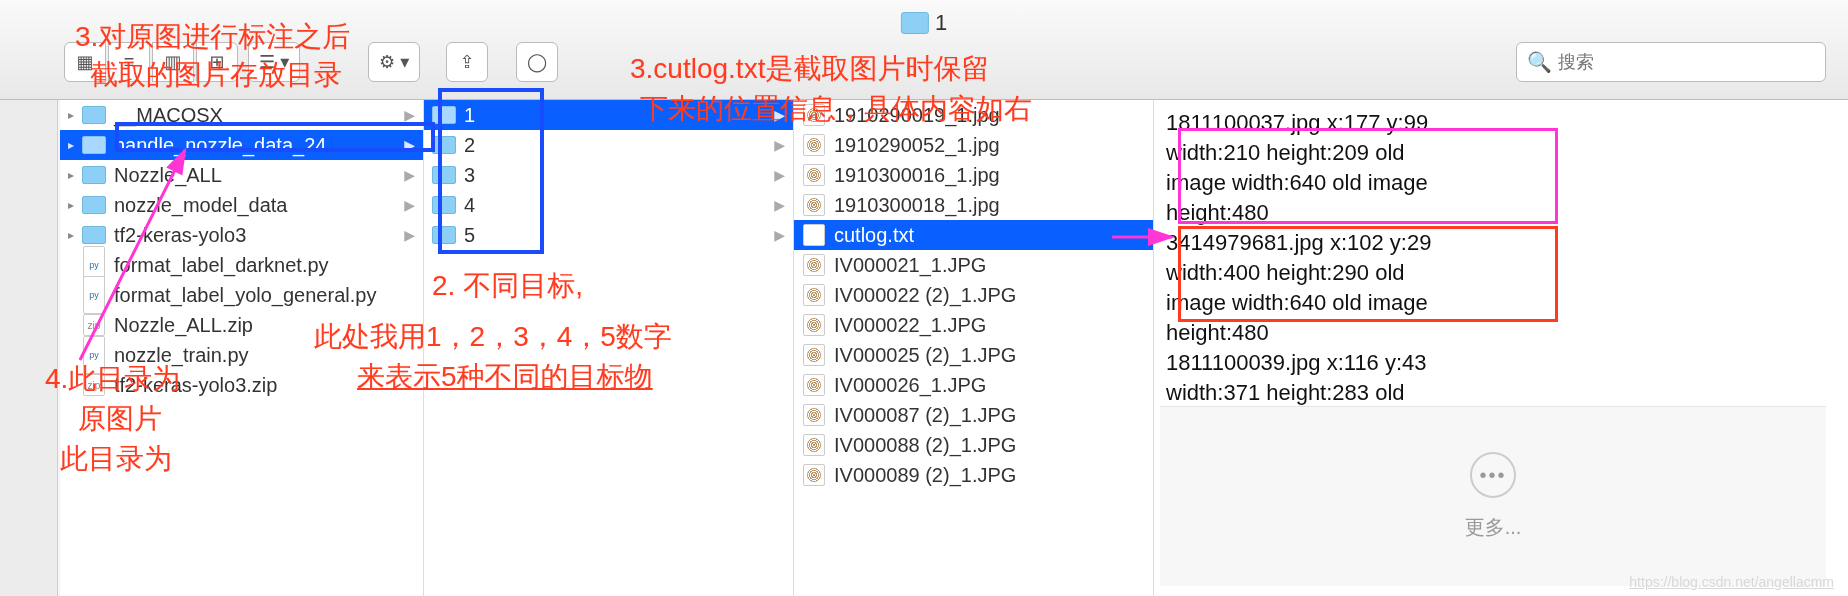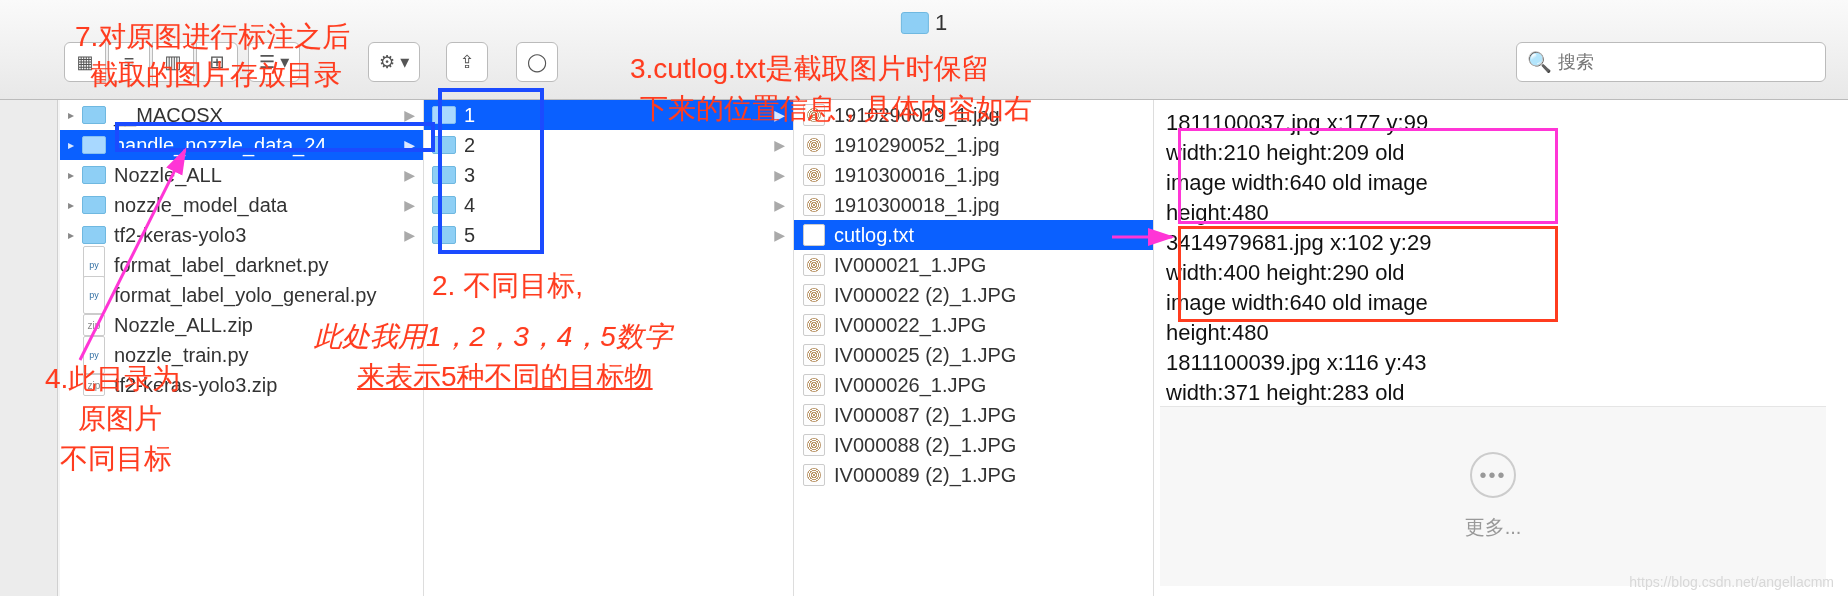--- a/index.html
+++ b/index.html
@@ -53,21 +53,21 @@
 
 .ann { position: absolute; pointer-events: none; }
 .ann-text { color: #ff3c1f; font-size: 28px; line-height: 38px; font-weight: 500; white-space: nowrap; text-shadow: 0 0 1px rgba(255,60,31,.2); }
 .rect { border-style: solid; position: absolute; pointer-events: none; }
 .rect-blue { border-color: #1b4bff; border-width: 4px; }
 .rect-magenta { border-color: #ff35d6; border-width: 3px; }
 .rect-red { border-color: #ff3c1f; border-width: 3px; }
 .arrow-m { position:absolute; pointer-events:none; }
 
 .sidebar-edge { position:absolute; left:0; top:100px; width:58px; bottom:0; background:#ececec; border-right:1px solid #d0d0d0; }
-.watermark { position:absolute; right:14px; bottom:6px; color:#d8d8d8; font-size:14px; pointer-events:none; }
+.watermark { position:absolute; right:14px; bottom:6px; color:#d8d8d8; font-size:14px; pointer-events:none;text-decoration:underline; }
 </style>
 </head>
 <body>
 
 <div class="toolbar">
   <div class="title-area">
     <div class="fld"></div>
     <span>1</span>
   </div>
   <div class="tool-group tg-view">
@@ -304,33 +304,33 @@
 <span>width:371 height:283 old</span>
 <span>image width:640 old image</span></pre>
   </div>
 </div>
 
 <div class="more">
   <div class="dots">•••</div>
   <span>更多...</span>
 </div>
 
-<div class="ann ann-text" style="left:75px; top:18px;">7.对原图进行标注之后</div>
+<div class="ann ann-text" style="left:75px; top:18px;">3.对原图进行标注之后</div>
 <div class="ann ann-text" style="left:90px; top:56px;">截取的图片存放目录</div>
 
 <div class="ann ann-text" style="left:432px; top:267px;">2. 不同目标,</div>
-<div class="ann ann-text" style="left:314px; top:318px;font-style:italic;">此处我用1，2，3，4，5数字</div>
+<div class="ann ann-text" style="left:314px; top:318px;">此处我用1，2，3，4，5数字</div>
 <div class="ann ann-text" style="left:357px; top:358px;text-decoration:underline;">来表示5种不同的目标物</div>
 
 <div class="ann ann-text" style="left:630px; top:50px;text-align:center;">3.cutlog.txt是截取图片时保留</div>
 <div class="ann ann-text" style="left:640px; top:90px;">下来的位置信息，具体内容如右</div>
 
 <div class="ann ann-text" style="left:45px; top:360px;">4.此目录为</div>
 <div class="ann ann-text" style="left:78px; top:400px;">原图片</div>
-<div class="ann ann-text" style="left:60px; top:440px;">不同目标</div>
+<div class="ann ann-text" style="left:60px; top:440px;">此目录为</div>
 
 <div class="rect rect-blue" style="left:115px; top:122px; width:320px; height:30px;"></div>
 <div class="rect rect-blue" style="left:438px; top:88px; width:106px; height:166px;"></div>
 <div class="rect rect-magenta" style="left:1178px; top:128px; width:380px; height:96px;"></div>
 <div class="rect rect-red" style="left:1178px; top:226px; width:380px; height:96px;"></div>
 
 <svg class="arrow-m" style="left:70px; top:140px;" width="130" height="230">
   <defs>
       <marker id="ah1" markerWidth="10" markerHeight="10" refX="8" refY="3" orient="auto">
         <path d="M0,0 L0,6 L9,3 z" fill="#ff35d6"></path>

